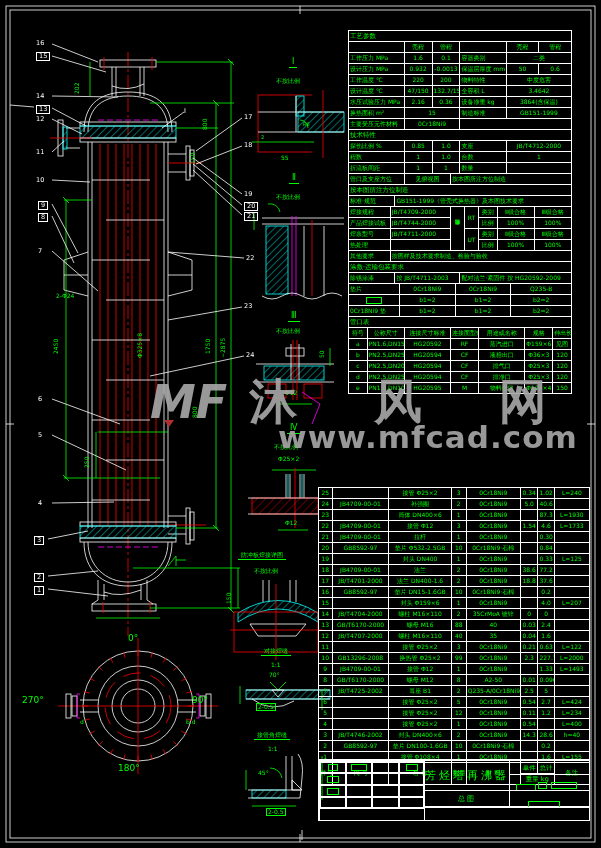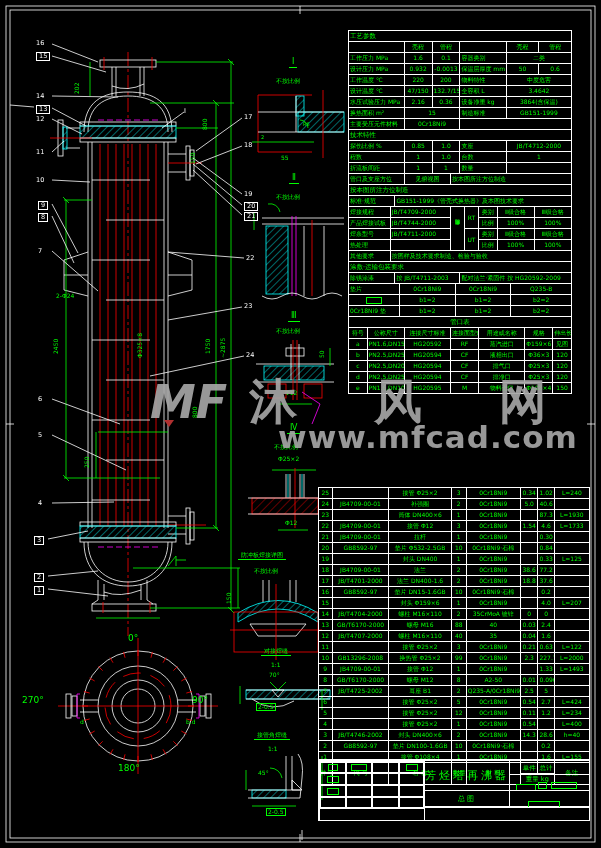--- a/index.html
+++ b/index.html
@@ -17,21 +17,21 @@
   .lbl.bx{border:1px solid #00ff00;padding:0 1px;}
   .co{position:absolute;color:#fff;font-size:6.5px;line-height:1;white-space:nowrap;}
   .co.b{border:1px solid #fff;padding:0 2px;}
   
   .tblwrap{position:absolute;}
   .dt{border-collapse:collapse;table-layout:fixed;width:100%;}
   .dt td{border:1px solid #fff;color:#00ff00;font-size:6px;line-height:1;height:10px;
          padding:0 1px;text-align:center;overflow:hidden;white-space:nowrap;}
   .dt td.l{text-align:left;}
   .dt td.st{text-align:left;font-size:6.5px;}
-  .dt td.ctr{text-align:center;}
+  .dt td.ctr{}
   .dt td.rot{writing-mode:vertical-rl;transform:rotate(180deg);font-size:5px;padding:0;}
   .dt td.hd{font-size:6.5px;}
   .gbox{display:inline-block;width:14px;height:5px;border:1px solid #00ff00;vertical-align:middle;}
   
   #titleblock{position:absolute;left:318px;top:759px;width:272px;height:62px;border:1px solid #fff;box-sizing:border-box;}
   .tbc{position:absolute;border:1px solid #fff;box-sizing:border-box;}
   .tb-title{color:#00ff00;font-size:11px;display:flex;align-items:center;justify-content:center;letter-spacing:3px;}
   .tb-sub{color:#00ff00;font-size:7px;display:flex;align-items:center;justify-content:center;letter-spacing:2px;}
   .lgrid{display:grid;grid-template-columns:26px 26px 27px 25px;grid-auto-rows:12px;}
   .lgrid>div{border:0.5px solid #fff;display:flex;align-items:center;justify-content:center;}

